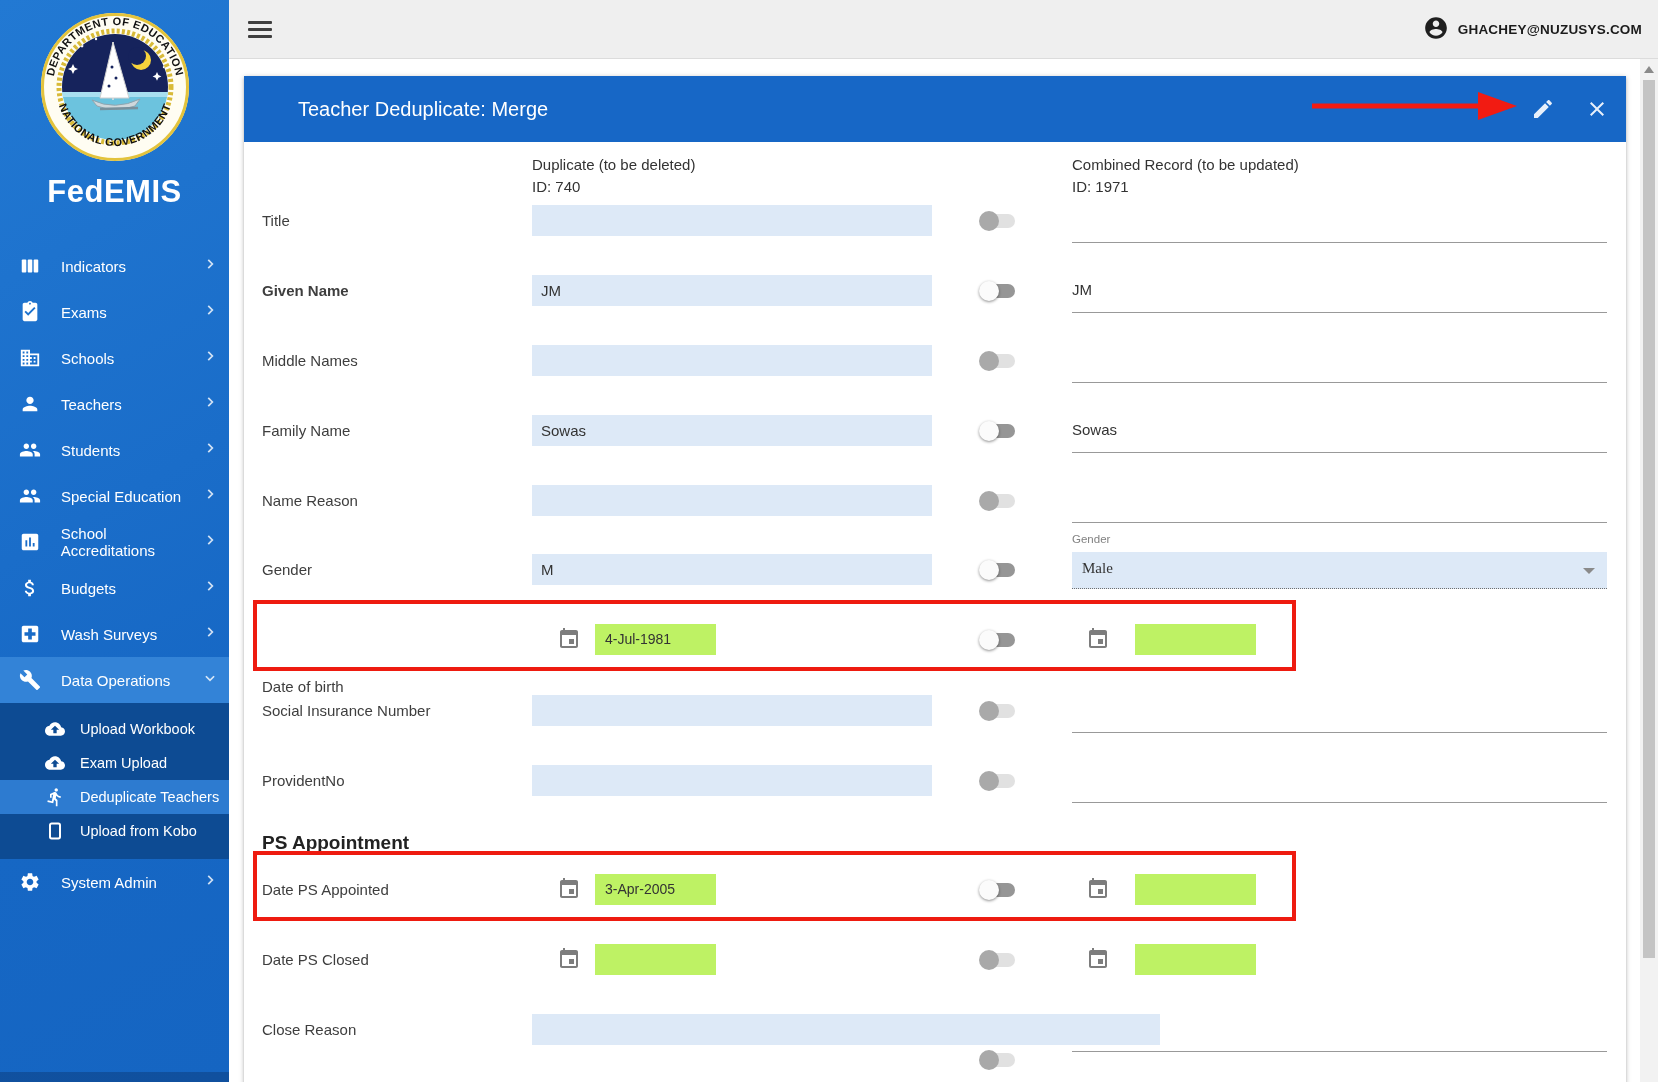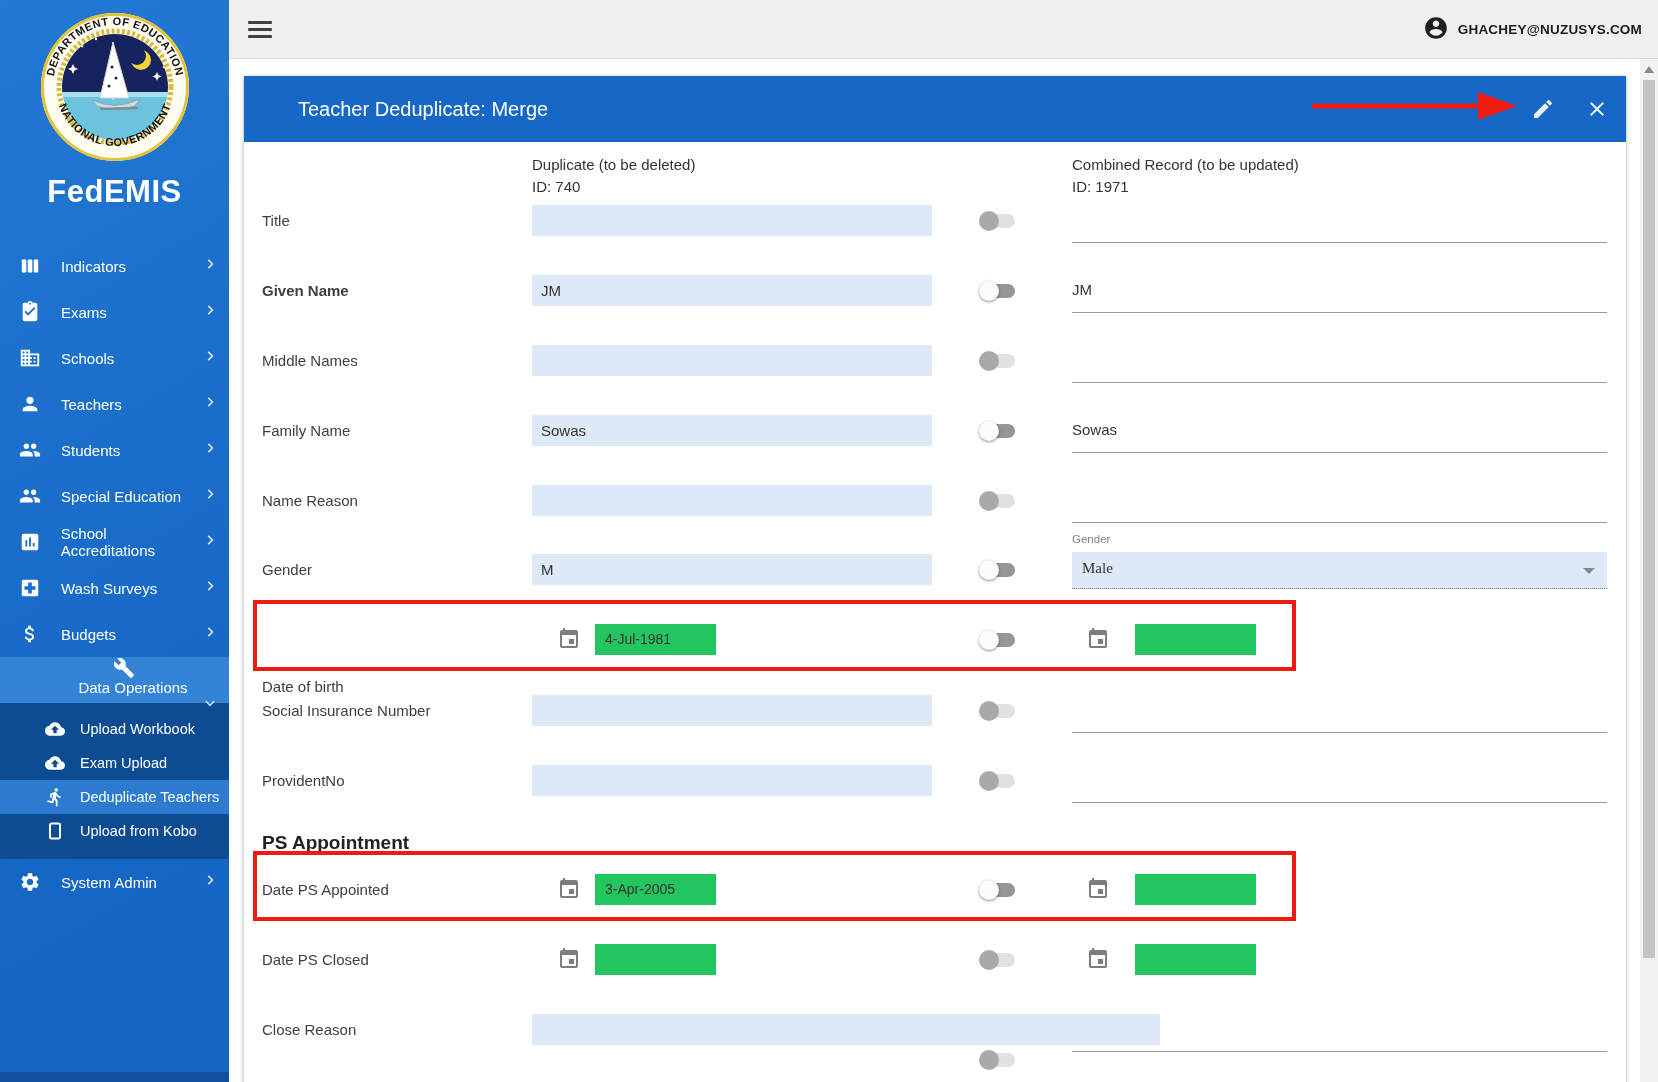--- a/index.html
+++ b/index.html
@@ -10,21 +10,21 @@
   
   .sidebar{position:absolute;left:0;top:0;width:229px;height:1082px;
            background:linear-gradient(150deg,#247ad8 0%,#2279d3 0%,#1667c4 70%,#1565c2 100%);}
   .logo-wrap{margin:12px auto 0;width:150px;height:150px;}
   .brand{margin-top:12px;text-align:center;color:#fff;font-size:31px;font-weight:bold;letter-spacing:.5px;}
   .nav{margin-top:33px;}
   .nav-item{display:flex;align-items:center;height:46px;padding-left:18px;color:#fff;cursor:pointer;}
   .nav-item .nicon{width:24px;height:24px;display:flex;align-items:center;justify-content:center;}
   .nav-item .nlabel{margin-left:19px;font-size:15px;font-weight:500;}
   .nav-item .chev{margin-left:auto;margin-right:12px;}
-  .nav-item.expanded{background:#3383d7;flex-direction:column;}
+  .nav-item.expanded{background:#3383d7;}
   .submenu{background:#0d4b93;padding:9px 0 11px 0;}
   .sub-item{display:flex;align-items:center;height:34px;padding-left:44px;color:#fff;cursor:pointer;}
   .sub-item .nicon{width:22px;height:22px;display:flex;align-items:center;justify-content:center;}
   .sub-item .nlabel{margin-left:14px;font-size:14.5px;font-weight:500;}
   .sub-item.active{background:#2d7bd0;}
   .sidebar-strip{position:absolute;left:0;top:1072px;width:229px;height:10px;background:rgba(10,55,115,.45);}
 
   
   .topbar{position:absolute;left:229px;top:0;width:1429px;height:59px;background:#efefef;
           border-bottom:1px solid #dcdcdc;}
@@ -37,21 +37,21 @@
   .card{position:absolute;left:244px;top:76px;width:1382px;height:1020px;background:#fff;
         box-shadow:0 1px 5px rgba(0,0,0,.25),0 2px 2px rgba(0,0,0,.12);}
   .card-header{position:absolute;left:244px;top:76px;width:1382px;height:66px;background:#1767c6;}
   .card-title{position:absolute;left:298px;top:76px;height:66px;line-height:66px;color:#fff;font-size:20px;}
   .hbtn{position:absolute;top:97px;width:24px;height:24px;cursor:pointer;}
 
   .colhead{position:absolute;font-size:15px;color:#333;}
   .lbl{position:absolute;left:262px;font-size:15px;color:#3e3e3e;white-space:nowrap;}
   .fin{position:absolute;left:532px;width:400px;height:31px;background:#dde9f7;cursor:text;}
   .fin span{display:block;padding:7px 0 0 9px;font-size:15px;color:#333;}
-  .dinput{position:absolute;width:121px;height:31px;background:#22c55e;cursor:text;}
+  .dinput{position:absolute;width:121px;height:31px;background:#bef264;cursor:text;}
   .dinput span{display:block;padding:7px 0 0 10px;font-size:14px;color:#333;}
   .rline{position:absolute;left:1072px;width:535px;border-bottom:1px solid #999;}
   .rval{position:absolute;left:1072px;font-size:15px;color:#333;}
   .minilbl{position:absolute;left:1072px;font-size:11.5px;color:#828282;}
   .rselect{position:absolute;left:1072px;width:535px;height:37px;background:#dde9f7;
            border-bottom:1px dotted #6f6f6f;cursor:pointer;}
   .rselect span{display:block;padding:8px 0 0 10px;font-size:15px;color:#333;}
   .sel-arrow{position:absolute;right:12px;top:16px;width:0;height:0;
              border-left:6px solid transparent;border-right:6px solid transparent;border-top:6px solid #8a8a8a;}
   .calicon{position:absolute;width:24px;height:24px;cursor:pointer;}
@@ -207,36 +207,36 @@
           </span>
         <span class="nlabel">School Accreditations</span>
         <span class="chev">
           <svg width="14" height="14" viewBox="0 0 24 24" fill="none" stroke="rgba(255,255,255,.8)" stroke-width="3">
               <polyline points="9,5 16,12 9,19"></polyline>
             </svg></span>
       </div>
       <div class="nav-item">
         <span class="nicon">
           <svg width="22" height="22" viewBox="0 0 24 24" fill="#fff">
+              <path d="M11.8 10.9c-2.27-.59-3-1.2-3-2.15 0-1.09 1.01-1.85 2.7-1.85 1.78 0 2.44.85 2.5 2.1h2.21c-.07-1.72-1.12-3.3-3.21-3.81V3h-3v2.16c-1.94.42-3.5 1.68-3.5 3.61 0 2.31 1.91 3.46 4.7 4.13 2.5.6 3 1.48 3 2.41 0 .69-.49 1.79-2.7 1.79-2.06 0-2.87-.92-2.98-2.1h-2.2c.12 2.19 1.76 3.42 3.68 3.83V21h3v-2.15c1.95-.37 3.5-1.5 3.5-3.55 0-2.84-2.43-3.81-4.7-4.4z"></path>
+            </svg>
+          </span>
+        <span class="nlabel">Budgets</span>
+        <span class="chev">
+          <svg width="14" height="14" viewBox="0 0 24 24" fill="none" stroke="rgba(255,255,255,.8)" stroke-width="3">
+              <polyline points="9,5 16,12 9,19"></polyline>
+            </svg></span>
+      </div>
+      <div class="nav-item">
+        <span class="nicon">
+          <svg width="22" height="22" viewBox="0 0 24 24" fill="#fff">
               <path d="M19 3H5c-1.1 0-1.99.9-1.99 2L3 19c0 1.1.9 2 2 2h14c1.1 0 2-.9 2-2V5c0-1.1-.9-2-2-2zm-1 11h-4v4h-4v-4H6v-4h4V6h4v4h4v4z"></path>
             </svg>
           </span>
         <span class="nlabel">Wash Surveys</span>
-        <span class="chev">
-          <svg width="14" height="14" viewBox="0 0 24 24" fill="none" stroke="rgba(255,255,255,.8)" stroke-width="3">
-              <polyline points="9,5 16,12 9,19"></polyline>
-            </svg></span>
-      </div>
-      <div class="nav-item">
-        <span class="nicon">
-          <svg width="22" height="22" viewBox="0 0 24 24" fill="#fff">
-              <path d="M11.8 10.9c-2.27-.59-3-1.2-3-2.15 0-1.09 1.01-1.85 2.7-1.85 1.78 0 2.44.85 2.5 2.1h2.21c-.07-1.72-1.12-3.3-3.21-3.81V3h-3v2.16c-1.94.42-3.5 1.68-3.5 3.61 0 2.31 1.91 3.46 4.7 4.13 2.5.6 3 1.48 3 2.41 0 .69-.49 1.79-2.7 1.79-2.06 0-2.87-.92-2.98-2.1h-2.2c.12 2.19 1.76 3.42 3.68 3.83V21h3v-2.15c1.95-.37 3.5-1.5 3.5-3.55 0-2.84-2.43-3.81-4.7-4.4z"></path>
-            </svg>
-          </span>
-        <span class="nlabel">Budgets</span>
         <span class="chev">
           <svg width="14" height="14" viewBox="0 0 24 24" fill="none" stroke="rgba(255,255,255,.8)" stroke-width="3">
               <polyline points="9,5 16,12 9,19"></polyline>
             </svg></span>
       </div>
       <div class="nav-item expanded">
         <span class="nicon">
           <svg width="22" height="22" viewBox="0 0 24 24" fill="#fff">
               <path d="M22.7 19l-9.1-9.1c.9-2.3.4-5-1.5-6.9-2-2-5-2.4-7.4-1.3L9 6 6 9 1.6 4.7C.4 7.1.9 10.1 2.9 12.1c1.9 1.9 4.6 2.4 6.9 1.5l9.1 9.1c.4.4 1 .4 1.4 0l2.3-2.3c.5-.4.5-1.1.1-1.4z"></path>
             </svg>

